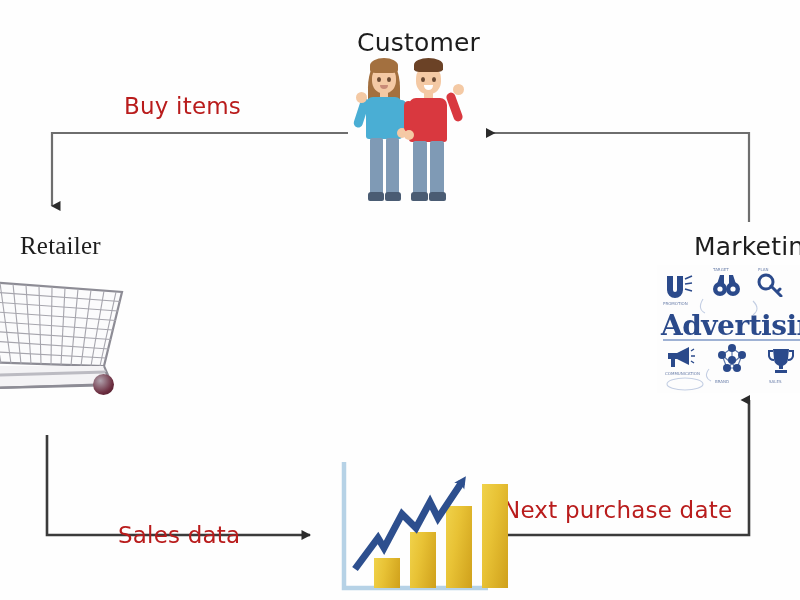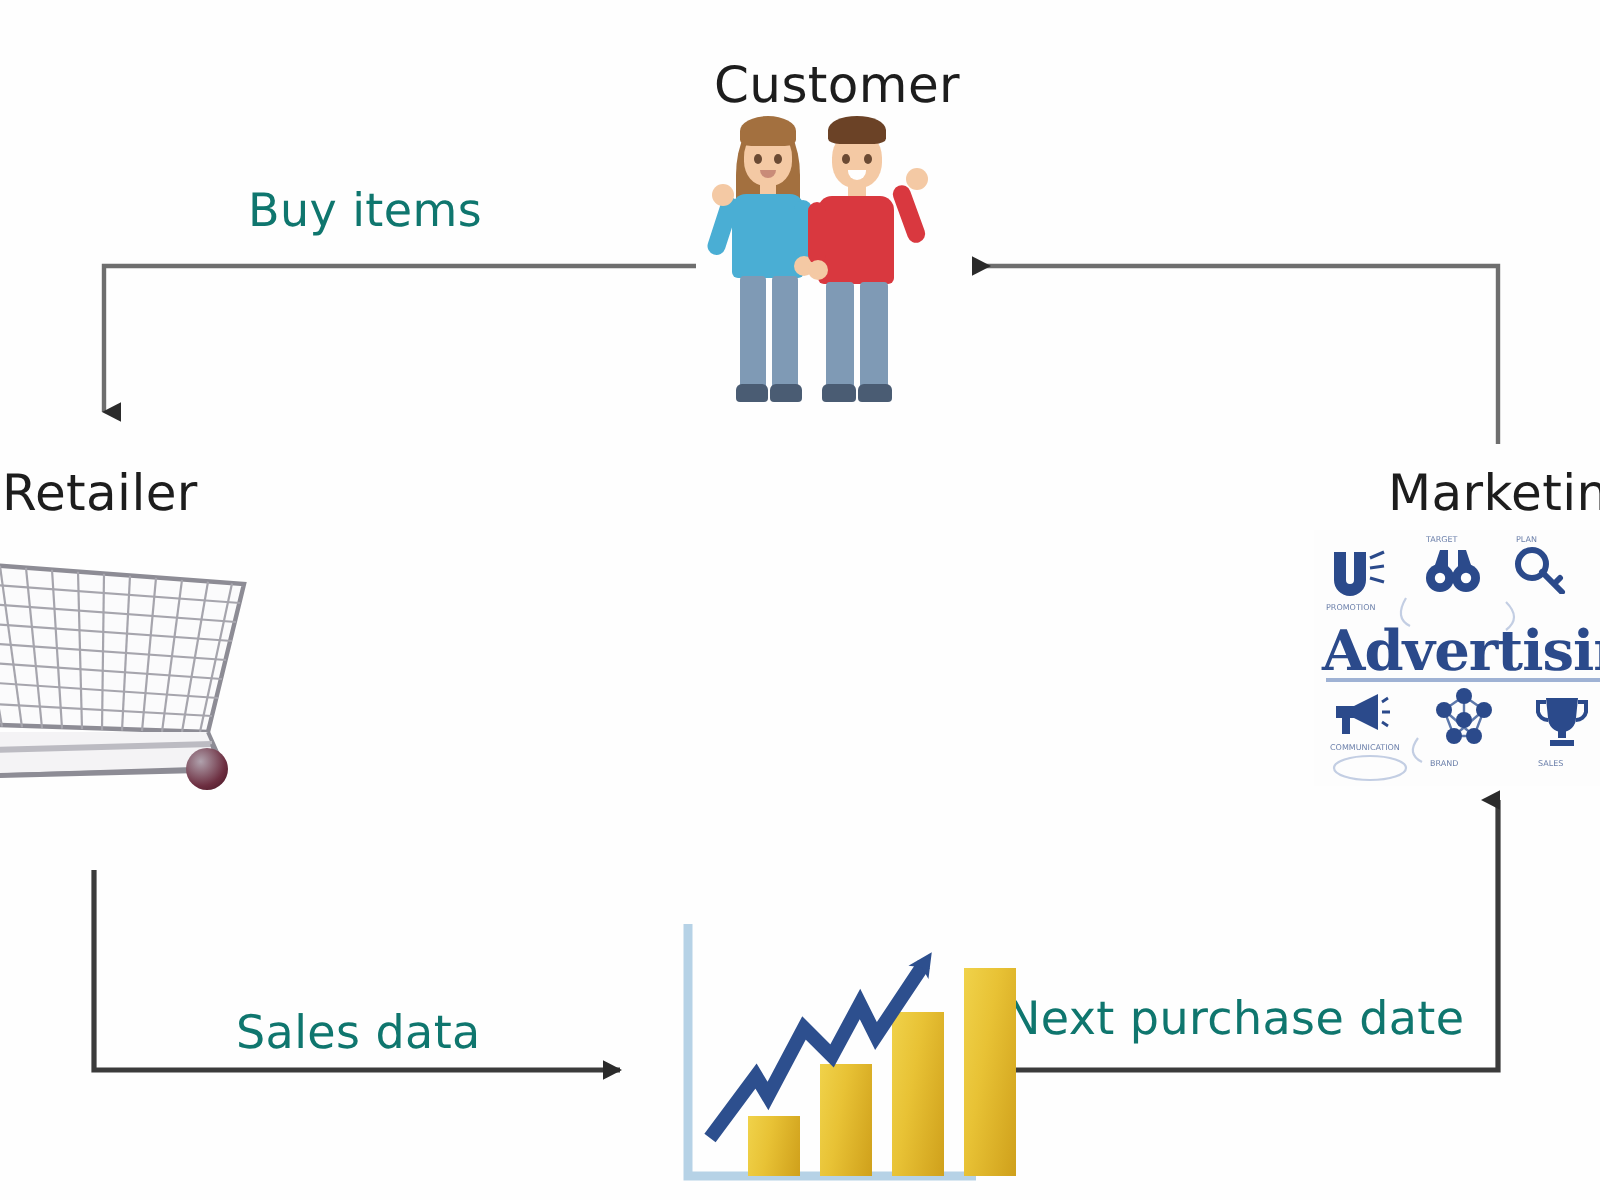--- a/index.html
+++ b/index.html
@@ -18,21 +18,21 @@
   .node-label {
     position: absolute;
     color: #1d1d1d;
     font-size: 25px;
     font-family: "DejaVu Sans", sans-serif;
     white-space: nowrap;
     letter-spacing: 0.2px;
   }
   .edge-label {
     position: absolute;
-    color: #0f766e;
+    color: #b91c1c;
     font-size: 23px;
     font-family: "DejaVu Sans", sans-serif;
     white-space: nowrap;
     letter-spacing: 0.2px;
   }
   #flow-edges {
     position: absolute;
     left: 0;
     top: 0;
     width: 800px;
@@ -125,21 +125,21 @@
     </g>
 
     <g>
       <path d="M487,535 L749,535 L749,400" fill="none" stroke="#3b3b3b" stroke-width="2.6" marker-end="url(#ah-up)"></path>
     </g>
   </svg>
 
   <div class="edge-label" style="left:124px; top:93px;">Buy items</div>
 
 
-  <div class="edge-label" style="left:118px; top:504px;">Sales data</div>
+  <div class="edge-label" style="left:118px; top:522px;">Sales data</div>
 
   <div class="edge-label" style="left:503px; top:497px;">Next purchase date</div>
 
   <div class="node-label" style="left:357px; top:28px;">Customer</div>
 
   <div class="art" style="left:352px; top:52px; width:118px; height:155px;">
 
     <div class="person" style="left:4px; top:0; width:56px; height:155px;">
 
       <div class="arm" style="left:1px; top:46px; width:9px; height:30px;
@@ -195,21 +195,21 @@
            background:#d9383f;"></div>
       <div class="hand" style="left:2px; top:78px; width:10px; height:10px;"></div>
 
       <div class="leg" style="left:11px; top:89px; width:14px; height:53px;"></div>
       <div class="leg" style="left:28px; top:89px; width:14px; height:53px;"></div>
       <div class="shoe" style="left:9px; top:140px; width:17px; height:9px;"></div>
       <div class="shoe" style="left:27px; top:140px; width:17px; height:9px;"></div>
     </div>
   </div>
 
-  <div class="node-label" style="left:1px; top:232px;">Retailer</div>
+  <div class="node-label" style="left:20px; top:232px;font-family:Liberation Serif, serif;">Retailer</div>
 
   <div class="art" style="left:-46px; top:262px; width:175px; height:150px;">
     
     <svg width="175" height="150" viewBox="0 0 175 150" xmlns="http://www.w3.org/2000/svg">
 
       <path d="M8,18 L168,30 L150,104 L30,100 Z" fill="#fbfbfc" stroke="#8d8c95" stroke-width="2.2"></path>
 
       <g stroke="#a6a5ad" stroke-width="1.1" fill="none">
         <path d="M20,18.9 L38,101"></path>
         <path d="M33,19.9 L47,101.3"></path>

